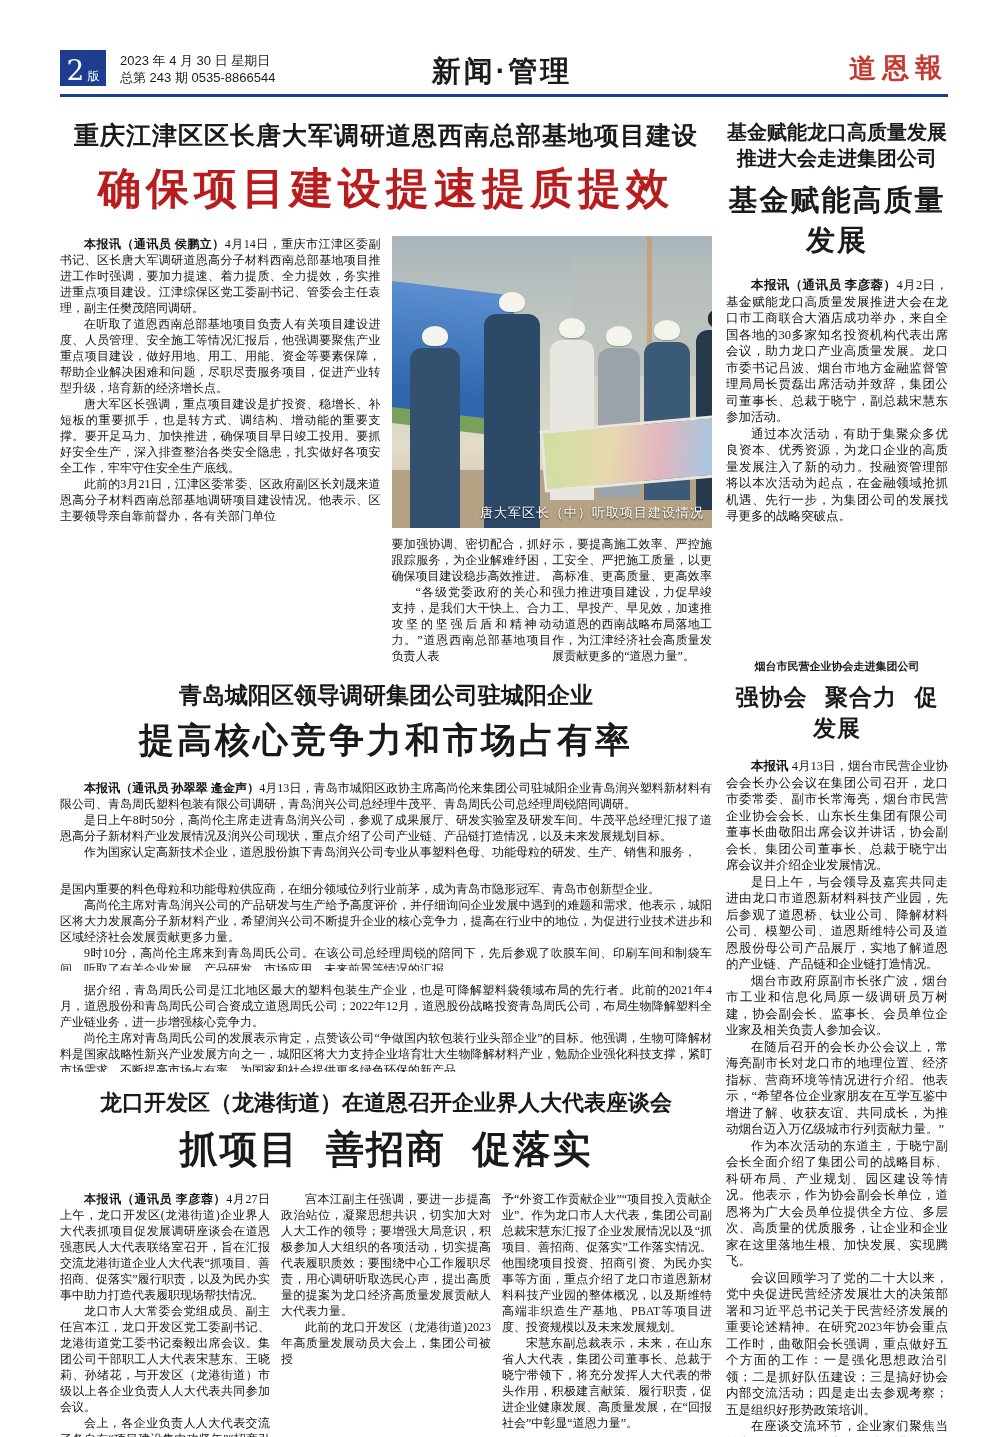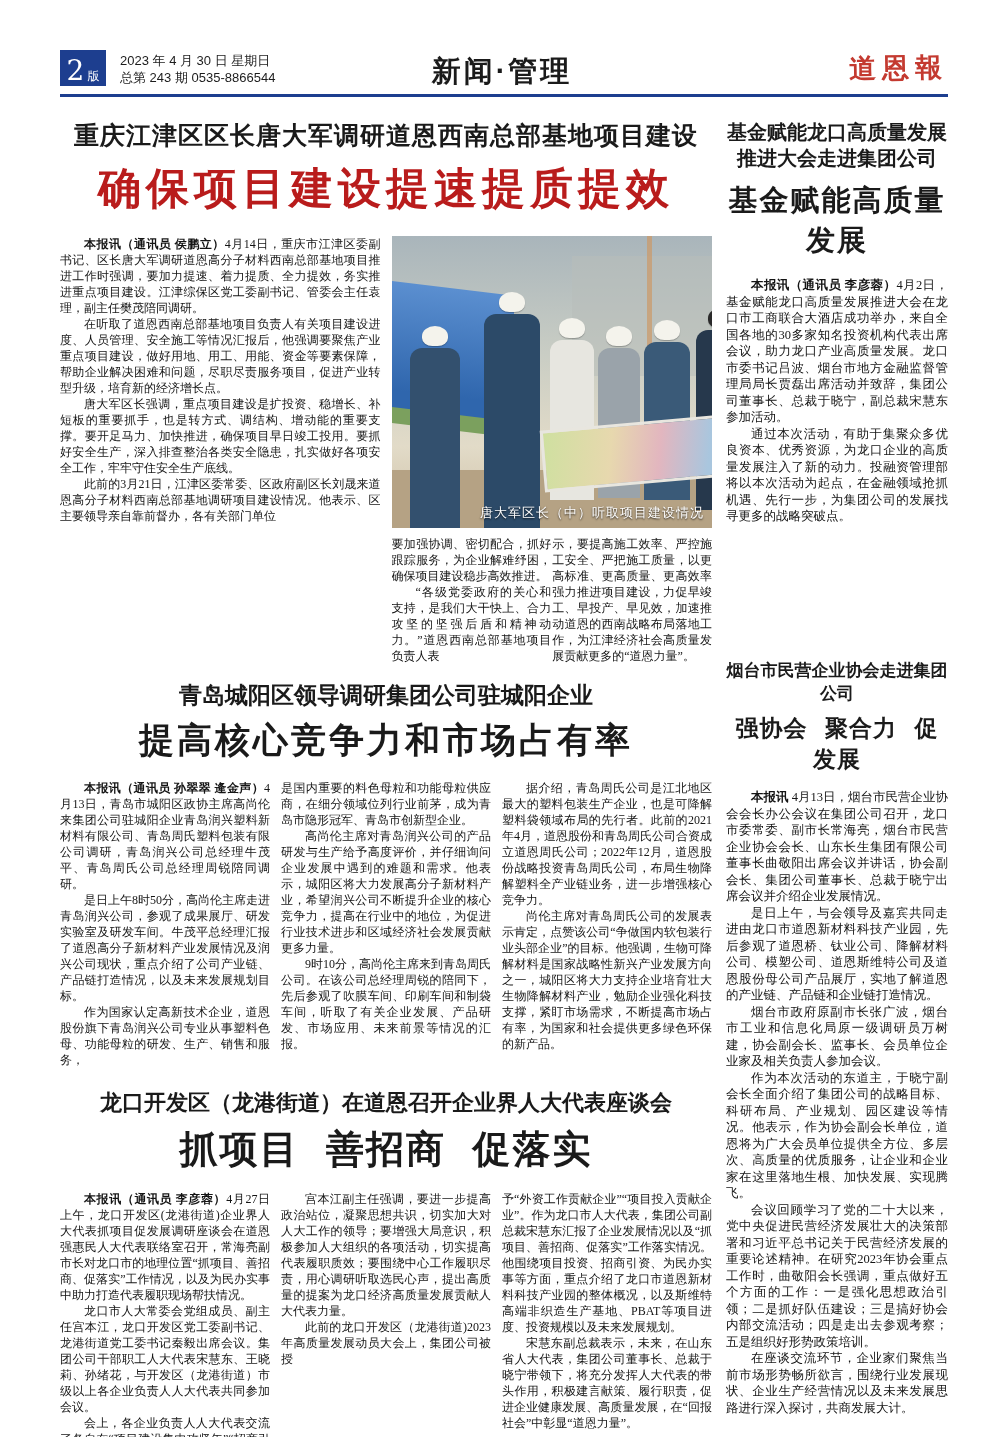--- a/index.html
+++ b/index.html
@@ -62,33 +62,33 @@
   .pp-hair { background:#2a2a2a !important; }
   .ph-table { position:absolute; left:150px; bottom:44px; width:196px; height:62px;
     background:linear-gradient(100deg,#cfe0a0 0%,#e7d8ae 35%,#e2b6bf 60%,#a9c6de 85%);
     border:3px solid #e8e6df; transform:rotate(-5deg); }
   .ph-caption { position:absolute; right:8px; bottom:6px; color:#fff; font-size:13px;
     letter-spacing:1px; text-shadow:0 1px 2px rgba(0,0,0,.8); z-index:5; }
   
   .q-wrap { margin-top:16px; }
   .q-kicker { font-size:23px; }
   .q-headline { font-size:35px; letter-spacing:3px; margin:6px 0 16px; }
-  .q-body { height:292px; }
+  .q-body { height:292px;flex-direction:column; }
   
   .n-wrap { margin-top:16px; }
   .n-kicker { font-size:22px; }
   .n-headline { font-size:38px; letter-spacing:2px; word-spacing:14px; margin:6px 0 16px; }
   .n-body { height:288px; }
   
   .r-art1 .kicker { font-size:20px; line-height:26px; }
   .r-art1 .headline { font-size:29px; letter-spacing:2px; margin:10px 0 16px; }
   .r-body { font-size:12.5px; line-height:16.5px; text-align:justify; color:#141414; }
   .r-art1 .r-body { height:358px; overflow:hidden; }
   .r-art2 { margin-top:10px; }
-  .r-art2 .kicker { font-size:17px; font-weight:bold;margin-top:24px; }
+  .r-art2 .kicker { font-size:11px; font-weight:bold;margin-top:24px; }
   .r-art2 .headline { font-size:23px; letter-spacing:1px; word-spacing:10px; margin:8px 0 14px; }
 </style>
 </head>
 <body>
 
 <div class="page">
 
   <div class="hdr">
     <div class="badge">
       <span class="num">2</span>
@@ -180,21 +180,21 @@
             <p class="p">尚伦主席对青岛周氏公司的发展表示肯定，点赞该公司“争做国内软包装行业头部企业”的目标。他强调，生物可降解材料是国家战略性新兴产业发展方向之一，城阳区将大力支持企业培育壮大生物降解材料产业，勉励企业强化科技支撑，紧盯市场需求，不断提高市场占有率，为国家和社会提供更多绿色环保的新产品。</p>
           </div>
         </div>
       </div>
 
       <div class="n-wrap">
         <div class="kicker n-kicker">龙口开发区（龙港街道）在道恩召开企业界人大代表座谈会</div>
         <div class="headline n-headline">抓项目 善招商 促落实</div>
         <div class="cols n-body">
           <div class="bcol">
-            <p class="p"><span class="lead">本报讯（通讯员 李彦蓉）</span><span>4月27日上午，龙口开发区(龙港街道)企业界人大代表抓项目促发展调研座谈会在道恩强惠民人大代表联络室召开，常海亮副市长对龙口市的地理位置“抓项目、善招商、促落实”工作情况，以及为民办实事中助力打造代表履职现场帮扶情况。</span></p>
+            <p class="p"><span class="lead">本报讯（通讯员 李彦蓉）</span><span>4月27日上午，龙口开发区(龙港街道)企业界人大代表抓项目促发展调研座谈会在道恩强惠民人大代表联络室召开，旨在汇报交流龙港街道企业人大代表“抓项目、善招商、促落实”履行职责，以及为民办实事中助力打造代表履职现场帮扶情况。</span></p>
             <p class="p">龙口市人大常委会党组成员、副主任宫本江，龙口开发区党工委副书记、龙港街道党工委书记秦毅出席会议。集团公司干部职工人大代表宋慧东、王晓莉、孙绪花，与开发区（龙港街道）市级以上各企业负责人人大代表共同参加会议。</p>
             <p class="p">会上，各企业负责人人大代表交流了各自在“项目建设集中攻坚年”“招商引资</p>
           </div>
           <div class="bcol">
             <p class="p">宫本江副主任强调，要进一步提高政治站位，凝聚思想共识，切实加大对人大工作的领导；要增强大局意识，积极参加人大组织的各项活动，切实提高代表履职质效；要围绕中心工作履职尽责，用心调研听取选民心声，提出高质量的提案为龙口经济高质量发展贡献人大代表力量。</p>
             <p class="p">此前的龙口开发区（龙港街道)2023年高质量发展动员大会上，集团公司被授</p>
           </div>
           <div class="bcol">
             <p class="pc">予“外资工作贡献企业”“项目投入贡献企业”。作为龙口市人大代表，集团公司副总裁宋慧东汇报了企业发展情况以及“抓项目、善招商、促落实”工作落实情况。他围绕项目投资、招商引资、为民办实事等方面，重点介绍了龙口市道恩新材料科技产业园的整体概况，以及斯维特高端非织造生产基地、PBAT等项目进度、投资规模以及未来发展规划。</p>
             <p class="p">宋慧东副总裁表示，未来，在山东省人大代表，集团公司董事长、总裁于晓宁带领下，将充分发挥人大代表的带头作用，积极建言献策、履行职责，促进企业健康发展、高质量发展，在“回报社会”中彰显“道恩力量”。</p>
@@ -218,20 +218,21 @@
         </div>
       </div>
 
       <div class="r-art2">
         <div class="kicker">烟台市民营企业协会走进集团公司</div>
         <div class="headline">强协会 聚合力 促发展</div>
         <div class="r-body">
           <p class="p"><span class="lead">本报讯</span><span> 4月13日，烟台市民营企业协会会长办公会议在集团公司召开，龙口市委常委、副市长常海亮，烟台市民营企业协会会长、山东长生集团有限公司董事长曲敬阳出席会议并讲话，协会副会长、集团公司董事长、总裁于晓宁出席会议并介绍企业发展情况。</span></p>
           <p class="p">是日上午，与会领导及嘉宾共同走进由龙口市道恩新材料科技产业园，先后参观了道恩桥、钛业公司、降解材料公司、模塑公司、道恩斯维特公司及道恩股份母公司产品展厅，实地了解道恩的产业链、产品链和企业链打造情况。</p>
           <p class="p">烟台市政府原副市长张广波，烟台市工业和信息化局原一级调研员万树建，协会副会长、监事长、会员单位企业家及相关负责人参加会议。</p>
+          <p class="p">在随后召开的会长办公会议上，常海亮副市长对龙口市的地理位置、经济指标、营商环境等情况进行介绍。他表示，“希望各位企业家朋友在互学互鉴中增进了解、收获友谊、共同成长，为推动烟台迈入万亿级城市行列贡献力量。”</p>
           <p class="p">作为本次活动的东道主，于晓宁副会长全面介绍了集团公司的战略目标、科研布局、产业规划、园区建设等情况。他表示，作为协会副会长单位，道恩将为广大会员单位提供全方位、多层次、高质量的优质服务，让企业和企业家在这里落地生根、加快发展、实现腾飞。</p>
           <p class="p">会议回顾学习了党的二十大以来，党中央促进民营经济发展壮大的决策部署和习近平总书记关于民营经济发展的重要论述精神。在研究2023年协会重点工作时，曲敬阳会长强调，重点做好五个方面的工作：一是强化思想政治引领；二是抓好队伍建设；三是搞好协会内部交流活动；四是走出去参观考察；五是组织好形势政策培训。</p>
           <p class="p">在座谈交流环节，企业家们聚焦当前市场形势畅所欲言，围绕行业发展现状、企业生产经营情况以及未来发展思路进行深入探讨，共商发展大计。</p>
 
         </div>
       </div>
 
     </div>
   </div>
 </div>

